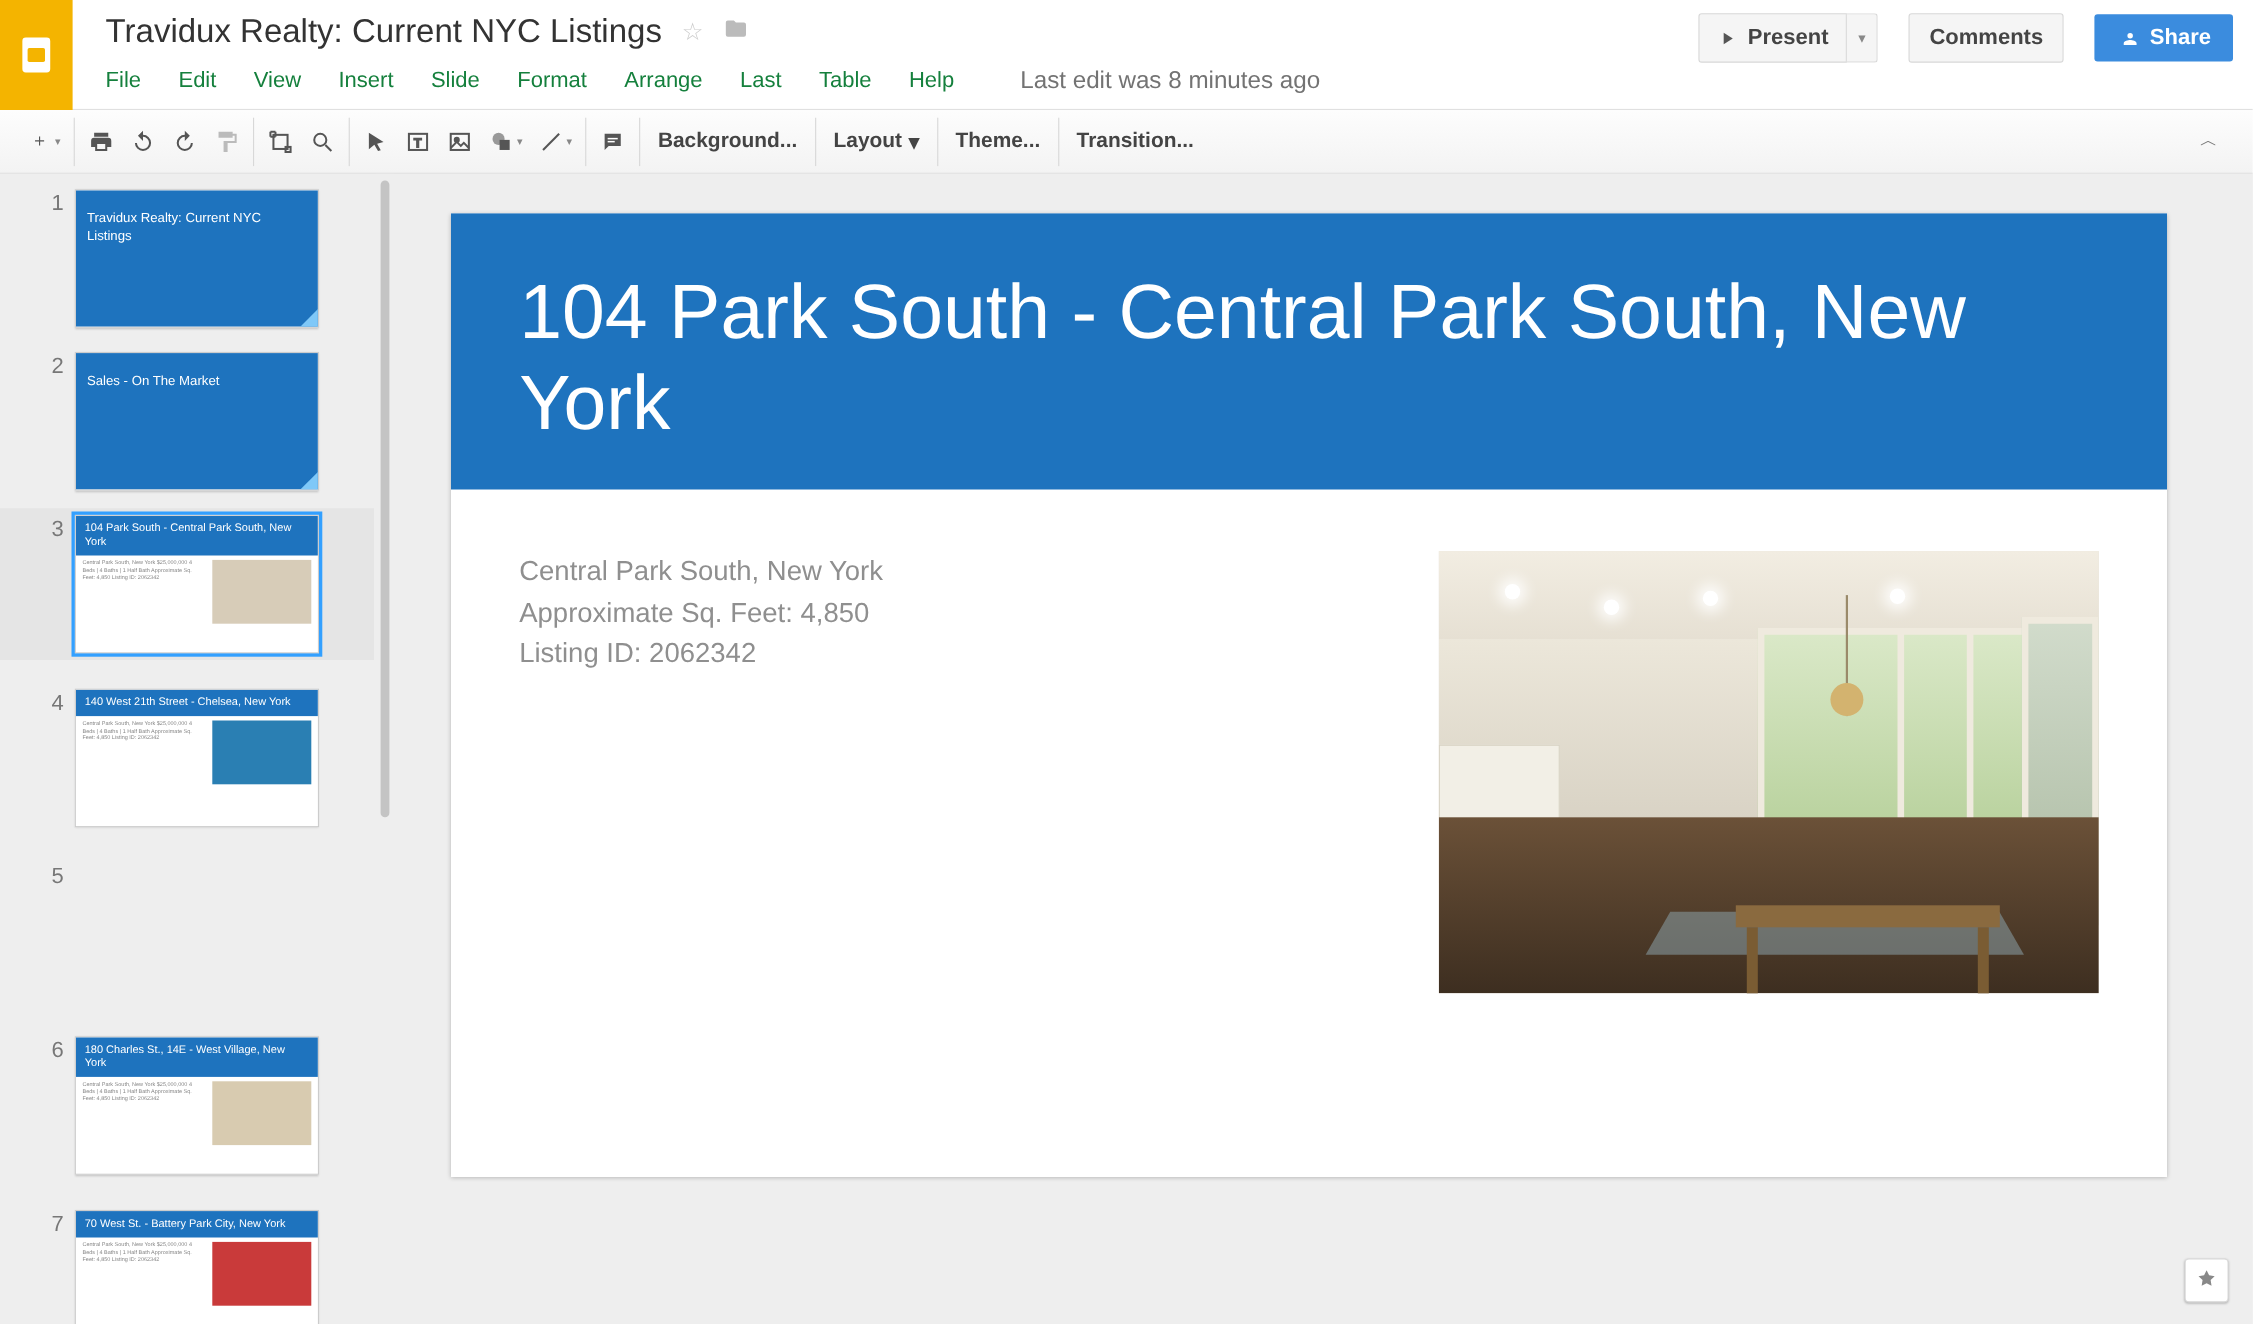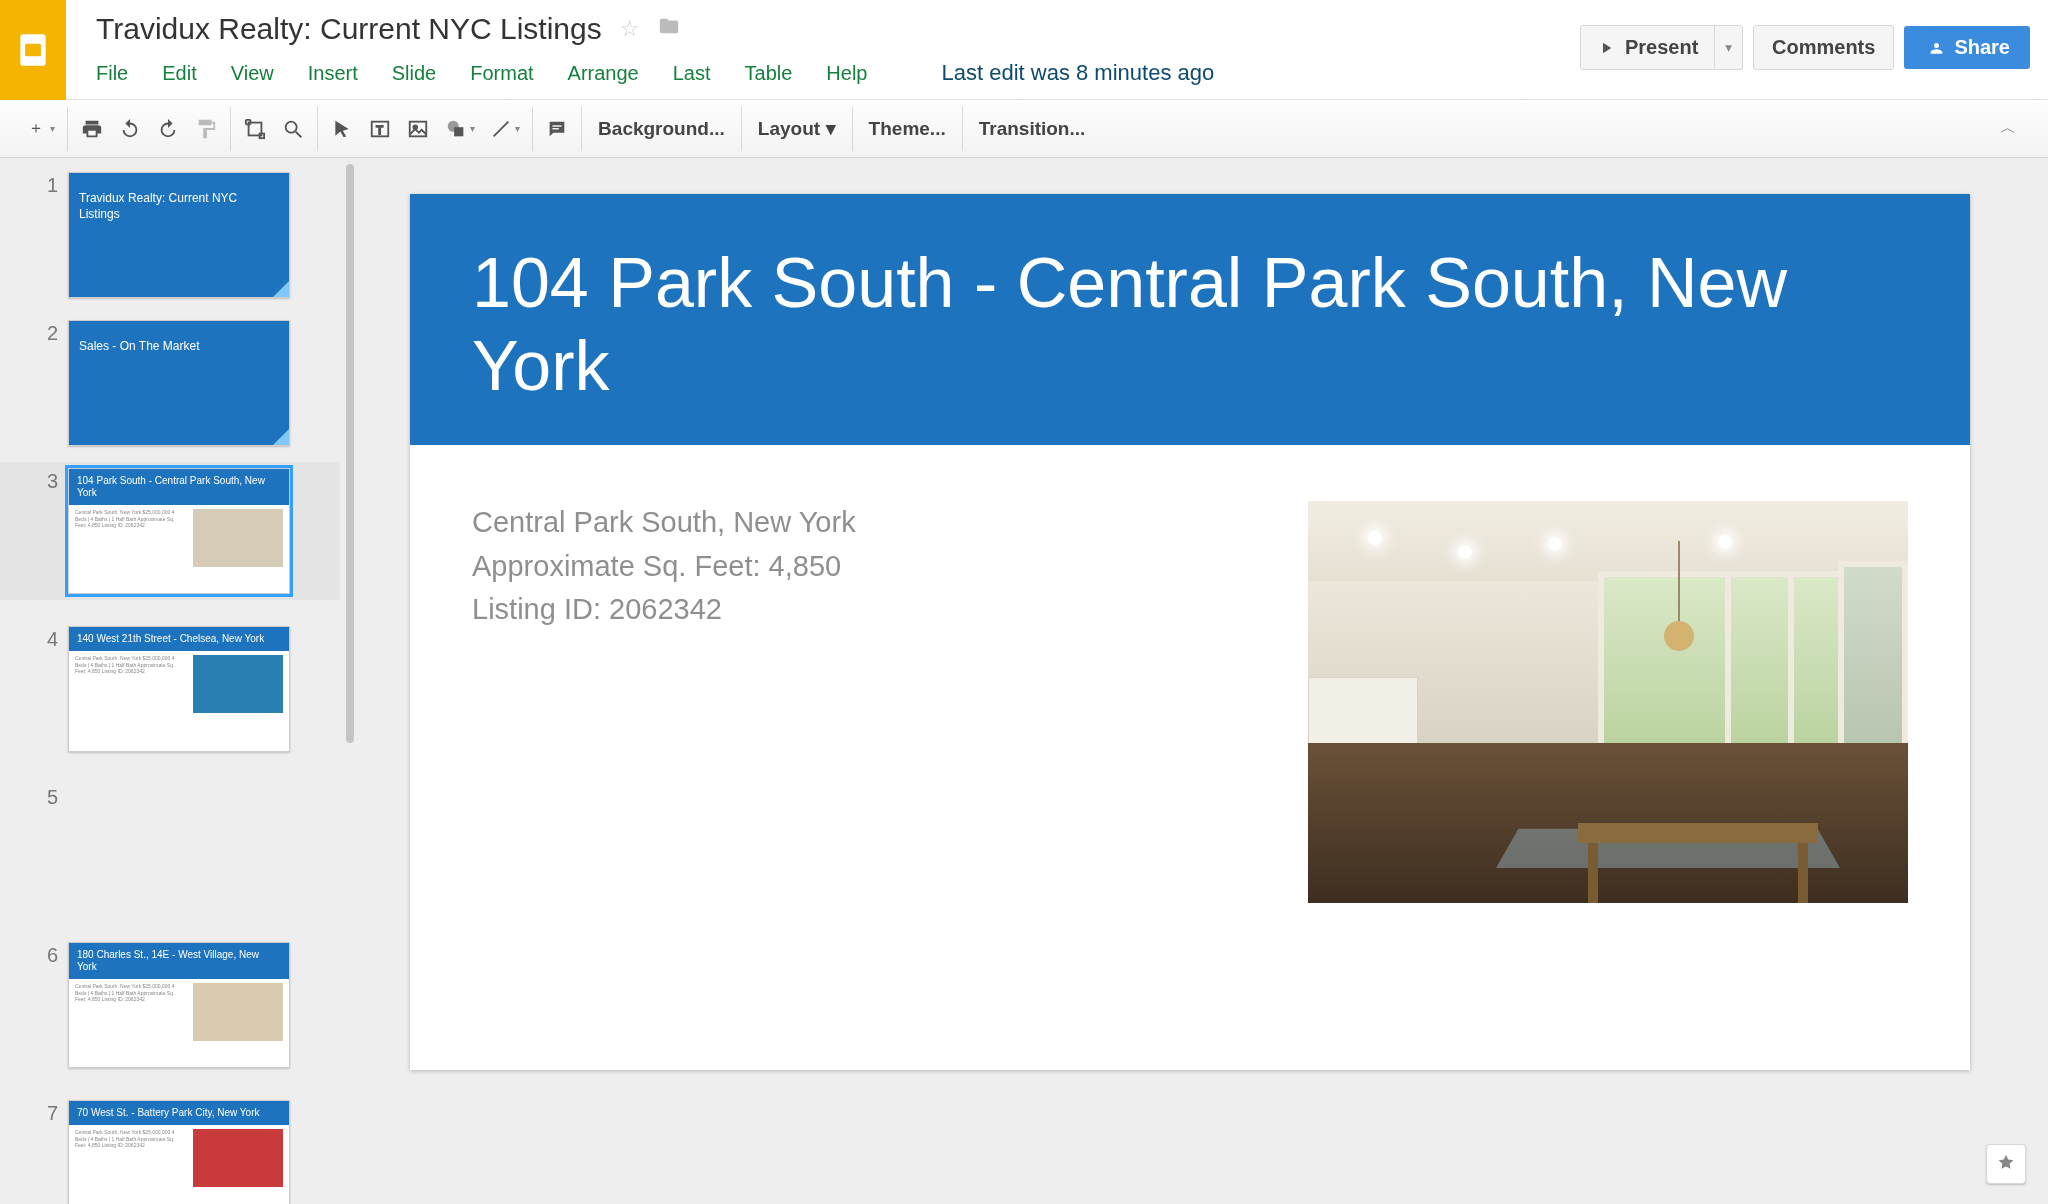--- a/index.html
+++ b/index.html
@@ -6,22 +6,22 @@
   html, body { width: 2048px; height: 1204px; font-family: Arial, Helvetica, sans-serif; background: #fff; overflow: hidden; }
   .header { display:flex; align-items:flex-start; padding:0; height:100px; border-bottom:1px solid #e0e0e0;}
   .logo { width:66px; height:100px; background:#f4b400; display:flex; align-items:center; justify-content:center; }
   .logo svg { width:38px; height:38px; }
   .title-area { flex:1; padding:12px 0 0 30px; }
   .title-row { display:flex; align-items:center; gap:18px; }
   .doc-title { font-size:30px; color:#333; font-weight:400; }
   .star, .folder { color:#ccc; font-size:22px; }
   .menu-row { display:flex; align-items:center; gap:34px; margin-top:14px; }
   .menu-item { font-size:20px; color:#15803d; cursor:pointer; }
-  .last-edit { color:#0c4a6e; font-size:22px; margin-left:40px; }
-  .header-right { display:flex; align-items:center; gap:10px; padding:25px 18px 0 0; }
+  .last-edit { color:#737373; font-size:22px; margin-left:26px; }
+  .header-right { display:flex; align-items:center; gap:28px; padding:12px 18px 0 0; }
   .present-wrap { display:flex; }
   .present-btn { display:flex; align-items:center; gap:10px; background:#f5f5f5; border:1px solid #d8d8d8; border-radius:3px 0 0 3px; padding:10px 16px; font-size:20px; font-weight:700; color:#444; cursor:pointer;}
   .present-dd { background:#f5f5f5; border:1px solid #d8d8d8; border-left:none; border-radius:0 3px 3px 0; padding:10px 10px; color:#888; cursor:pointer;}
   .comments-btn { background:#f5f5f5; border:1px solid #d8d8d8; border-radius:3px; padding:10px 18px; font-size:20px; font-weight:700; color:#444; cursor:pointer; }
   .share-btn { background:#3b8cde; color:#fff; border:none; border-radius:3px; padding:10px 20px; font-size:20px; font-weight:700; display:flex; align-items:center; gap:10px; cursor:pointer;}
   .toolbar { height:58px; background:linear-gradient(#fdfdfd,#f3f3f3); border-bottom:1px solid #d8d8d8; display:flex; align-items:center; padding:0 12px; gap:0;}
   .tgroup { display:flex; align-items:center; height:44px; border-right:1px solid #d8d8d8; padding:0 12px; gap:14px;}
   .tgroup.last { border-right:none;text-align:right; }
   .tb-icon { width:24px; height:24px; color:#555; cursor:pointer; display:flex; align-items:center; justify-content:center;}
   .tb-dd { display:flex; align-items:center; gap:2px; }
@@ -43,21 +43,21 @@
   .thumb-body-img { width:90px; height:58px; background:#d7d2c8;}
   .dogear { position:absolute; bottom:0; right:0; width:0; height:0; border-left:16px solid transparent; border-bottom:16px solid #7fc8f8; }
   .vscroll { position:absolute; top:0; right:0; width:16px; height:100%; background:#eee; }
   .vscroll .track { position:absolute; left:4px; right:4px; top:6px; bottom:6px; }
   .vscroll .handle { position:absolute; left:0; right:0; top:0; height:56%; background:#c4c4c4; border-radius:4px;}
   .canvas-area { flex:1; position:relative; background:#eee; }
   .slide { position:absolute; left:52px; top:36px; width:1560px; height:876px; background:#fff; box-shadow:0 1px 4px rgba(0,0,0,.25);}
   .slide-title-band { background:#1e73be; color:#fff; padding:48px 62px 38px 62px;}
   .slide-title { font-size:70px; line-height:1.18; font-weight:400;}
   .slide-content { display:flex; padding:56px 62px 0 62px; gap:48px;}
-  .slide-text { font-size:29px; color:#8f8f8f; line-height:1.5; }
+  .slide-text { font-size:25px; color:#8f8f8f; line-height:1.5; }
   .slide-image { margin-left:auto; width:600px; height:402px; position:relative; overflow:hidden; background:#e6e2d8; }
   .room-floor { position:absolute; bottom:0; left:0; right:0; height:160px; background:linear-gradient(#6b5138 0%, #3d2e20 100%); transform:skewY(0deg);}
   .room-ceiling { position:absolute; top:0; left:0; right:0; height:80px; background:linear-gradient(#f2ede2, #e6e0d3);}
   .room-wall { position:absolute; top:80px; left:0; right:0; height:162px; background:linear-gradient(#ece7da, #d9d3c5);}
   .room-window { position:absolute; top:70px; left:290px; width:260px; height:180px; background:linear-gradient(#dbe9c9,#b9d29e); box-shadow:inset 0 0 0 6px #efeade;}
   .room-window::before, .room-window::after { content:""; position:absolute; background:#efeade;}
   .room-window::before { left:50%; top:0; bottom:0; width:6px; transform:translateX(-50%);}
   .room-window::after { left:50%; top:0; bottom:0; width:6px; transform:translateX(60px);}
   .room-table { position:absolute; bottom:60px; left:270px; width:240px; height:20px; background:#8a6a3f;}
   .room-table::before {content:"";position:absolute;bottom:-70px;left:10px;width:10px;height:70px;background:#7a5c33;}

